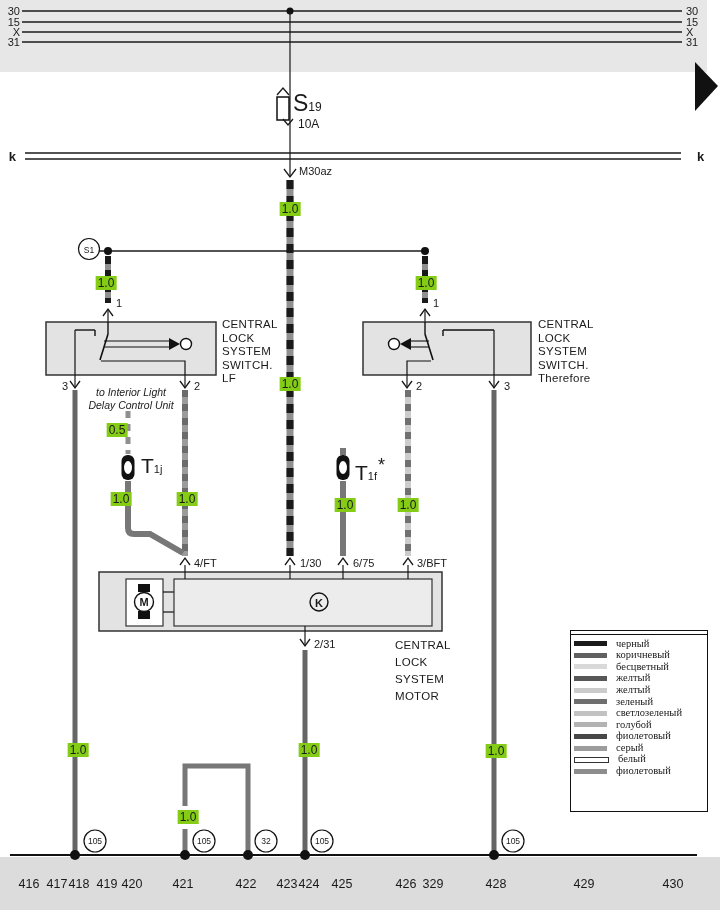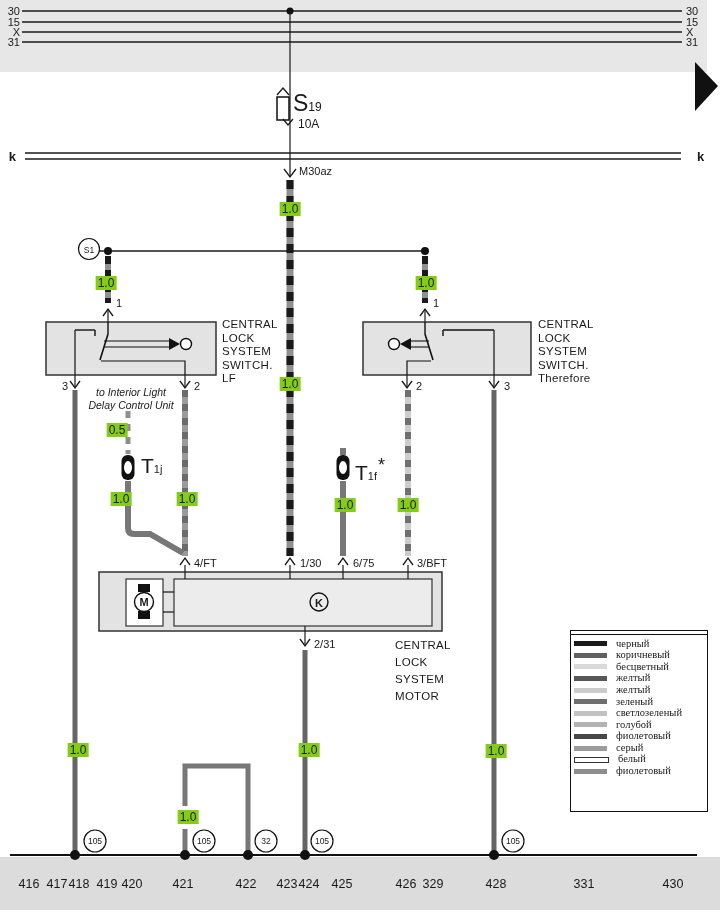--- a/index.html
+++ b/index.html
@@ -286,21 +286,21 @@
   <div class="t track ctr" style="left:107px;top:884px">419</div>
   <div class="t track ctr" style="left:132px;top:884px">420</div>
   <div class="t track ctr" style="left:183px;top:884px">421</div>
   <div class="t track ctr" style="left:246px;top:884px">422</div>
   <div class="t track ctr" style="left:287px;top:884px">423</div>
   <div class="t track ctr" style="left:309px;top:884px">424</div>
   <div class="t track ctr" style="left:342px;top:884px">425</div>
   <div class="t track ctr" style="left:406px;top:884px">426</div>
   <div class="t track ctr" style="left:433px;top:884px">329</div>
   <div class="t track ctr" style="left:496px;top:884px">428</div>
-  <div class="t track ctr" style="left:584px;top:884px">331</div>
+  <div class="t track ctr" style="left:584px;top:884px">429</div>
   <div class="t track ctr" style="left:673px;top:884px">430</div>
 
   <div class="t foot lft" style="left:574px;top:933px"><span class="fstar">*</span><span>1988 = T3j/1</span></div>
 
   <div id="legend">
     <div class="lg-div"></div>
     <div class="lg-rows">
       <div class="lg-row">
           <span class="lg-swatch" style="background: rgb(26, 26, 26);"></span>
           <span class="lg-label">черный</span>

